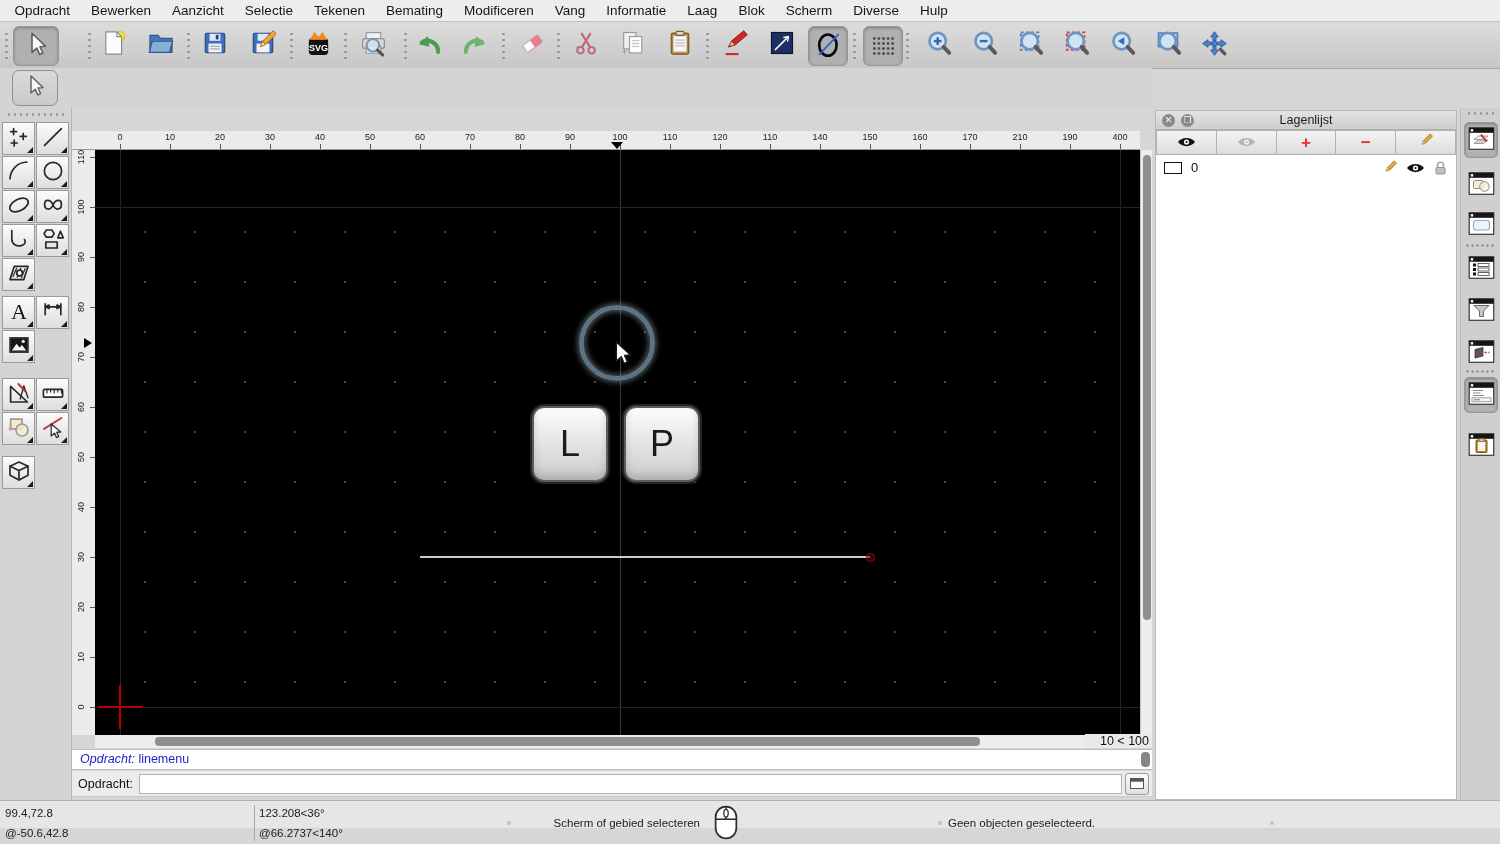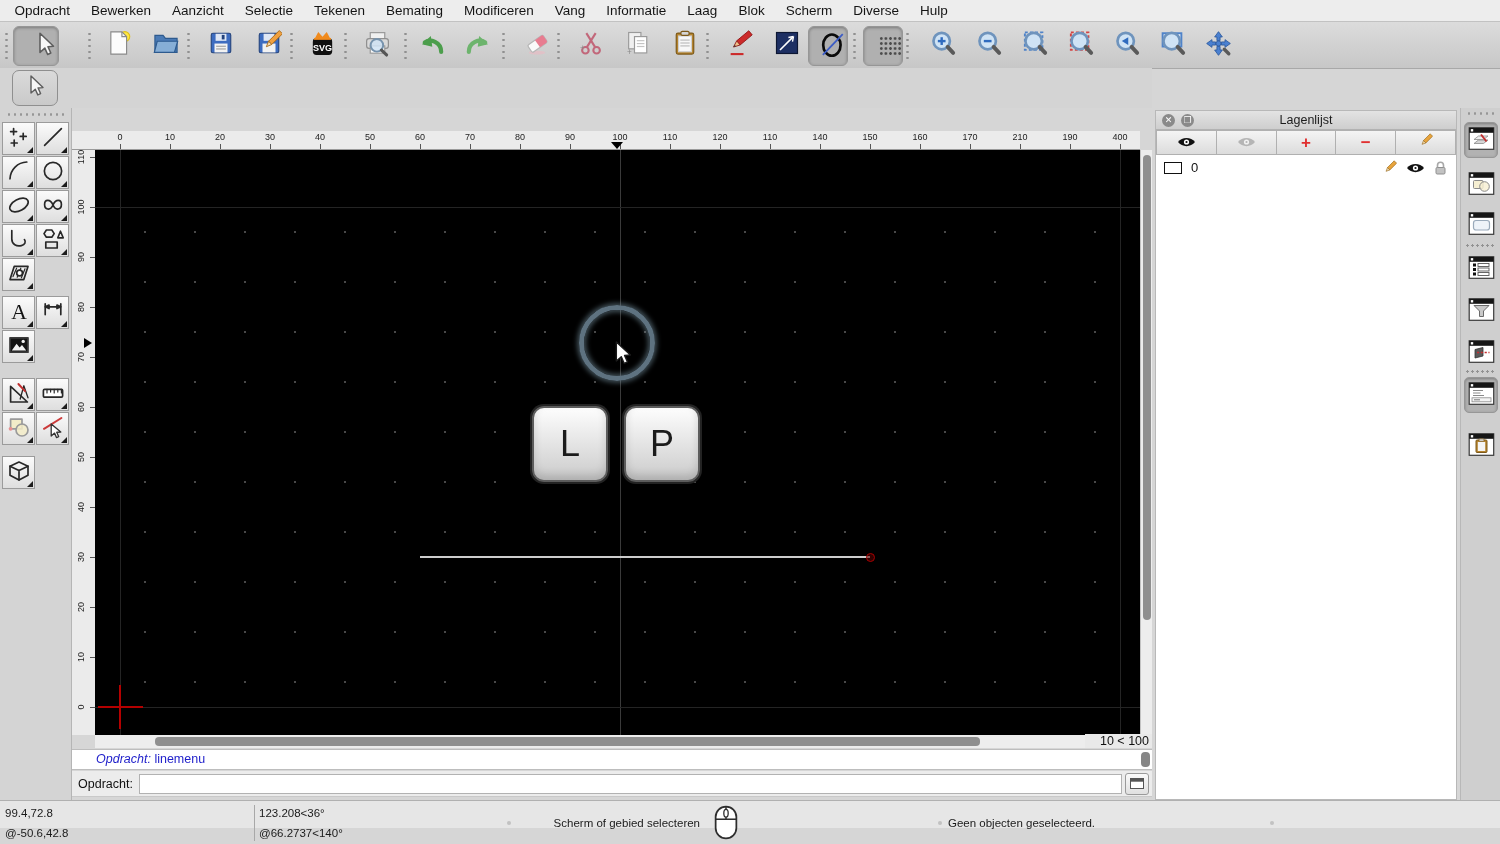--- a/index.html
+++ b/index.html
@@ -5,21 +5,21 @@
   html,body{margin:0;padding:0;background:#888;}
   #app{position:relative;width:1500px;height:844px;overflow:hidden;background:#d6d6d6;
        font-family:"Liberation Sans",sans-serif;-webkit-font-smoothing:antialiased;}
   
   .menubar{position:absolute;left:0;top:0;width:100%;height:22px;background:#ededed;
            border-bottom:1px solid #c2c2c2;display:flex;align-items:center;padding-left:4px;box-sizing:border-box;}
   .mi{padding:0 10.5px;font-size:13.5px;color:#151515;white-space:nowrap;}
   
   .toolbar{position:absolute;left:0;top:22px;width:100%;height:46px;
            background:linear-gradient(#dcdcdc,#c7c7c7);border-bottom:1px solid #a8a8a8;}
-  .tbtn{position:absolute;top:4px;height:38px;border-radius:6px;display:flex;align-items:center;justify-content:flex-end;}
+  .tbtn{position:absolute;top:4px;height:38px;border-radius:6px;display:flex;align-items:center;justify-content:center;}
   .tbtn.pressed{background:#b0b0b0;box-shadow:inset 0 1px 3px rgba(0,0,0,.3);border:1px solid #969696;}
   .tsep{position:absolute;top:9px;width:3px;height:28px;
         background-image:radial-gradient(circle,#909090 1px,transparent 1.4px);background-size:3px 6px;background-repeat:repeat-y;}
   
   .row2{position:absolute;left:0;top:68px;width:1152px;height:40px;background:#d4d4d4;}
   .selbtn{position:absolute;left:12px;top:2px;width:44px;height:34px;border:1.5px solid #8f8f8f;border-radius:7px;
           background:linear-gradient(#dadada,#c9c9c9);display:flex;align-items:center;justify-content:center;}
   .leftdock{position:absolute;left:0;top:108px;width:72px;height:692px;background:#d4d4d4;border-right:1px solid #b5b5b5;box-sizing:border-box;}
   .hhandle{position:absolute;left:6px;top:5px;width:58px;height:3px;
            background-image:radial-gradient(circle,#969696 1px,transparent 1.4px);background-size:6px 3px;background-repeat:repeat-x;}
@@ -60,21 +60,21 @@
   
   .vscroll{position:absolute;left:1140px;top:150px;width:12px;height:585px;background:#ededed;border-left:1px solid #c2c2c2;box-sizing:border-box;}
   .vthumb{position:absolute;left:2px;top:5px;width:8px;height:465px;background:#8f8f8f;border-radius:4px;}
   .hscroll{position:absolute;left:95px;top:735px;width:990px;height:13px;background:#ededed;}
   .hthumb{position:absolute;left:60px;top:2px;width:825px;height:9px;background:#8f8f8f;border-radius:4px;}
   .gridinfo{position:absolute;left:1085px;top:734px;width:67px;height:14px;background:#e9e9e9;
             font-size:12.5px;color:#111;text-align:right;line-height:14px;padding-right:3px;box-sizing:border-box;}
   
   .cmdhist{position:absolute;left:72px;top:749px;width:1080px;height:21px;background:#fff;
            border-top:1px solid #bdbdbd;border-bottom:1px solid #bdbdbd;box-sizing:border-box;
-           font-size:12.5px;color:#1d1dca;line-height:19px;padding-left:24px;}
+           font-size:12.5px;color:#1d1dca;line-height:19px;padding-left:8px;}
   .cmdhist .pfx{font-style:italic;}
   .histscroll{position:absolute;right:2px;top:2px;width:9px;height:15px;background:#868686;border-radius:4px;}
   .cmdrow{position:absolute;left:72px;top:771px;width:1080px;height:26px;background:#ececec;
           display:flex;align-items:center;box-sizing:border-box;border-bottom:1px solid #c9c9c9;}
   .cmdlabel{font-size:12.5px;color:#111;margin:0 6px 0 6px;white-space:nowrap;}
   .cmdinput{flex:1;height:18px;border:1px solid #b2b2b2;background:#fff;font-size:12px;font-family:"Liberation Sans",sans-serif;padding:0 4px;}
   .cmdwinbtn{width:22px;height:20px;margin:0 3px;border:1px solid #9a9a9a;border-radius:3px;background:linear-gradient(#fafafa,#e0e0e0);
              display:flex;align-items:center;justify-content:center;}
   
   .panel{position:absolute;left:1155px;top:110px;width:302px;height:690px;background:#fff;border:1px solid #b8b8b8;box-sizing:border-box;}

